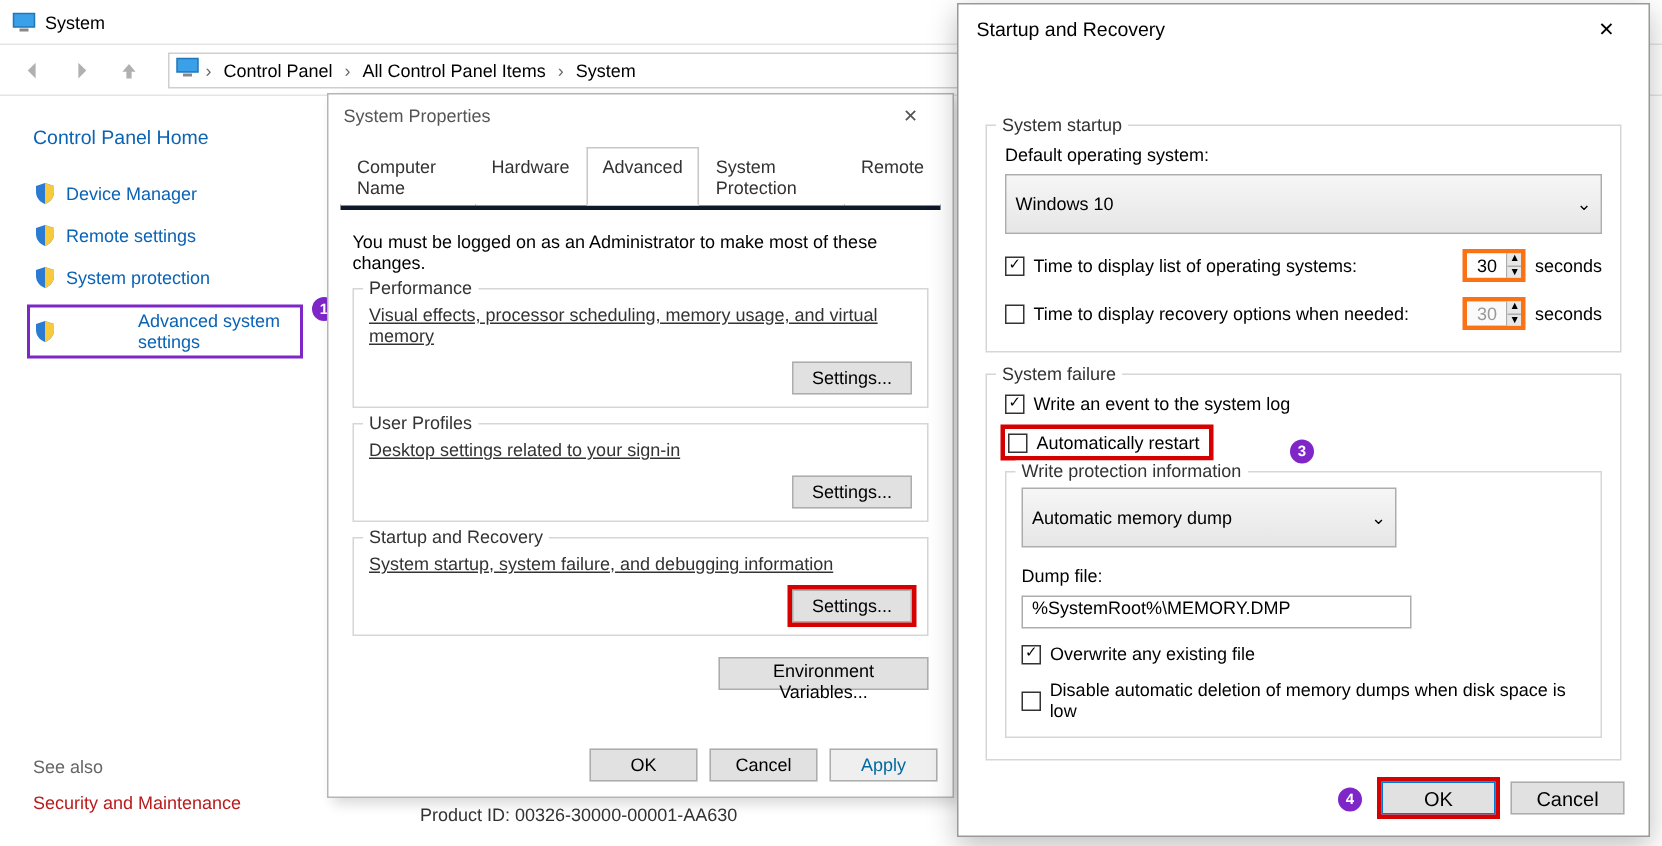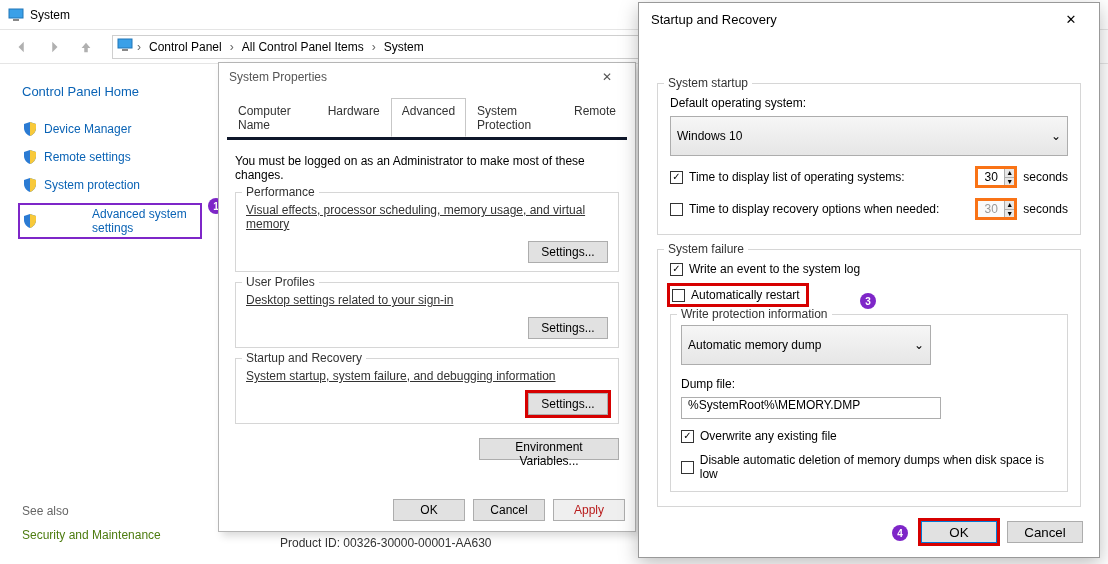--- a/index.html
+++ b/index.html
@@ -21,21 +21,21 @@
   .addr .dd { color:#888; padding:0 4px; }
 
   .cp-body { position:absolute; top:64px; left:0; right:0; bottom:0; }
   .cp-sidebar { position:absolute; top:0; left:0; width:200px; padding: 20px 0 0 22px; }
   .cp-home { color:#0a63b5; margin-bottom: 22px; font-size:13px; cursor:pointer; }
   .cp-link { display:flex; align-items:center; color:#0a63b5; margin-bottom:12px; cursor:pointer; font-size:12px; }
   .cp-link .shield { width:16px; height:16px; margin-right:6px; }
   .cp-link.highlight { outline: 2px solid #7e26c8; padding:2px; margin-left:-2px;gap:48px; }
   .cp-seealso { position:absolute; left:22px; top:440px; }
   .cp-seealso .hdr { color:#666; margin-bottom:10px; }
-  .cp-seealso .lnk { color:#4d7c0f; cursor:pointer; }
+  .cp-seealso .lnk { color:#b91c1c; cursor:pointer; }
 
   .cp-productid { position:absolute; left:280px; bottom:14px; color:#333; }
 
   .badge { width:16px; height:16px; border-radius:8px; background:#7e26c8; color:#fff; display:inline-flex; align-items:center; justify-content:center; font-size:10px; font-weight:bold; position:absolute; }
 
   
   .sp-dialog { position:absolute; left:218px; top:62px; width:418px; height:470px; background:#fff; border:1px solid #b5b5b5; box-shadow: 4px 4px 8px rgba(0,0,0,0.15); }
   .sp-title { display:flex; align-items:center; justify-content:space-between; height:28px; padding:0 10px; color:#555; }
   .sp-close { width:36px; height:20px; display:flex; align-items:center; justify-content:center; color:#555; cursor:pointer; }
   .sp-tabs { display:flex; border-bottom:4px solid #0f172a; margin:6px 8px 0 8px; gap:0; }
@@ -44,21 +44,21 @@
   .sp-content { padding:10px 16px 8px 16px; }
   .sp-note { margin:4px 0 10px 0; }
   .sp-group { border:1px solid #d6d6d6; margin-bottom:10px; padding:10px 10px 8px 10px; position:relative; }
   .sp-group legend { position:absolute; top:-8px; left:6px; background:#fff; padding:0 4px; color:#333; font-size:12px; }
   .sp-desc { color:#333; margin-bottom:10px;text-decoration:underline; }
   .sp-settings-btn { float:right; width:80px; height:22px; border:1px solid #adadad; background:#e1e1e1; cursor:pointer; font-size:12px; }
   .sp-settings-btn.highlight { outline:3px solid #d60000; }
   .sp-env { float:right; width:140px; height:22px; border:1px solid #adadad; background:#e1e1e1; margin-top:4px; cursor:pointer; font-size:12px;}
   .sp-buttons { position:absolute; right:10px; bottom:10px; display:flex; gap:8px; }
   .dlg-btn { width:72px; height:22px; border:1px solid #adadad; background:#e1e1e1; cursor:pointer; font-size:12px;}
-  .dlg-btn.disabled { color:#b91c1c; background:#efefef; }
+  .dlg-btn.disabled { color:#0369a1; background:#efefef; }
 
   
   .sr-dialog { position:absolute; right:8px; top:2px; width:462px; height:556px; background:#fff; border:1px solid #999; box-shadow:0 6px 18px rgba(0,0,0,0.25); }
   .sr-title { height:32px; display:flex; align-items:center; justify-content:space-between; padding:0 8px 0 12px; font-size:13px;}
   .sr-title .x { width:40px; height:26px; display:flex;align-items:center;justify-content:center; cursor:pointer; }
   .sr-content { padding:6px 18px 0 18px;margin-top:42px; }
   .sr-group { border:1px solid #d6d6d6; padding:12px 12px 14px 12px; position:relative; margin-bottom:14px; }
   .sr-group legend { position:absolute; top:-8px; left:6px; background:#fff; padding:0 4px; color:#333; }
   .sr-label { margin-bottom:6px; }
   .sr-select { width:100%; height:40px; border:1px solid #adadad; background:linear-gradient(#f6f6f6,#e6e6e6); padding:0 6px; display:flex;align-items:center;justify-content:space-between; cursor:pointer; }

